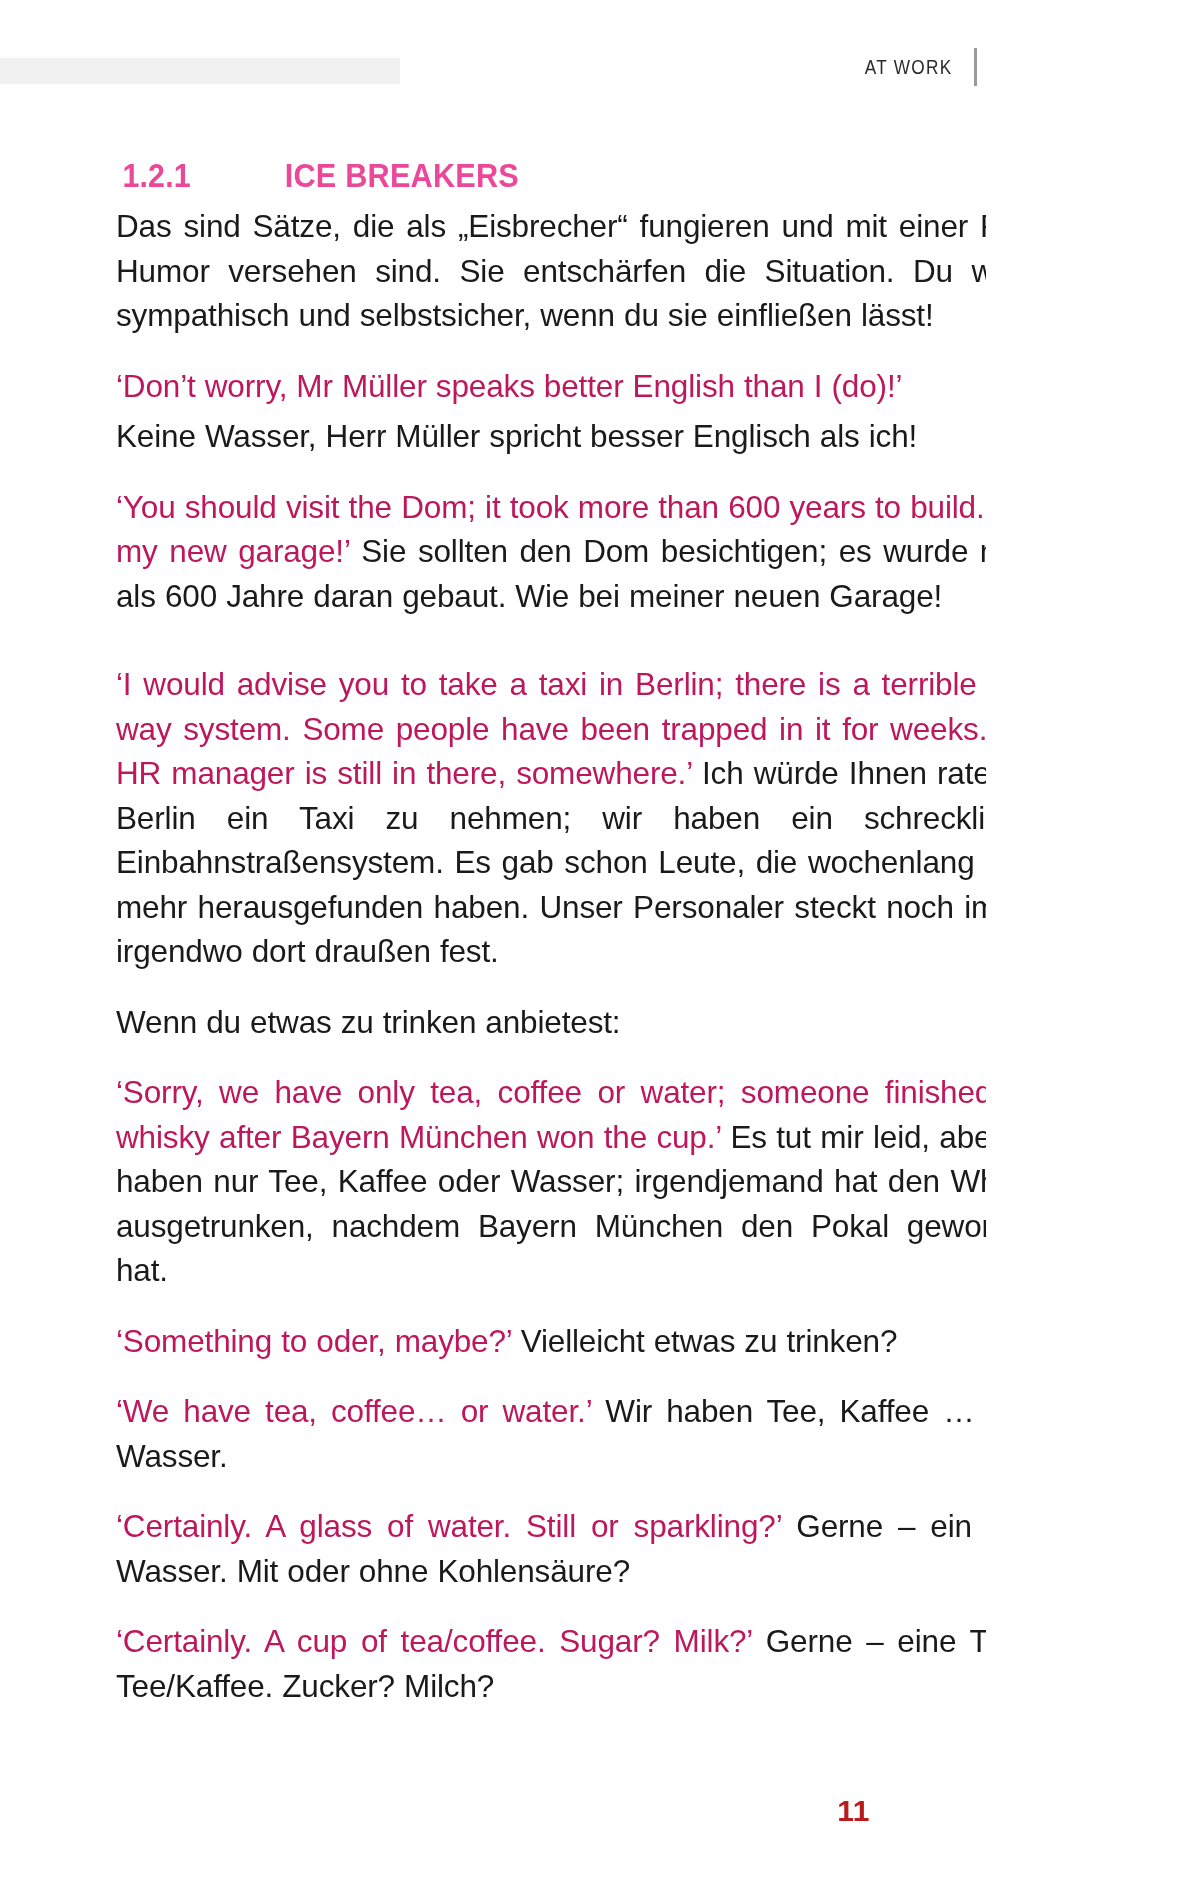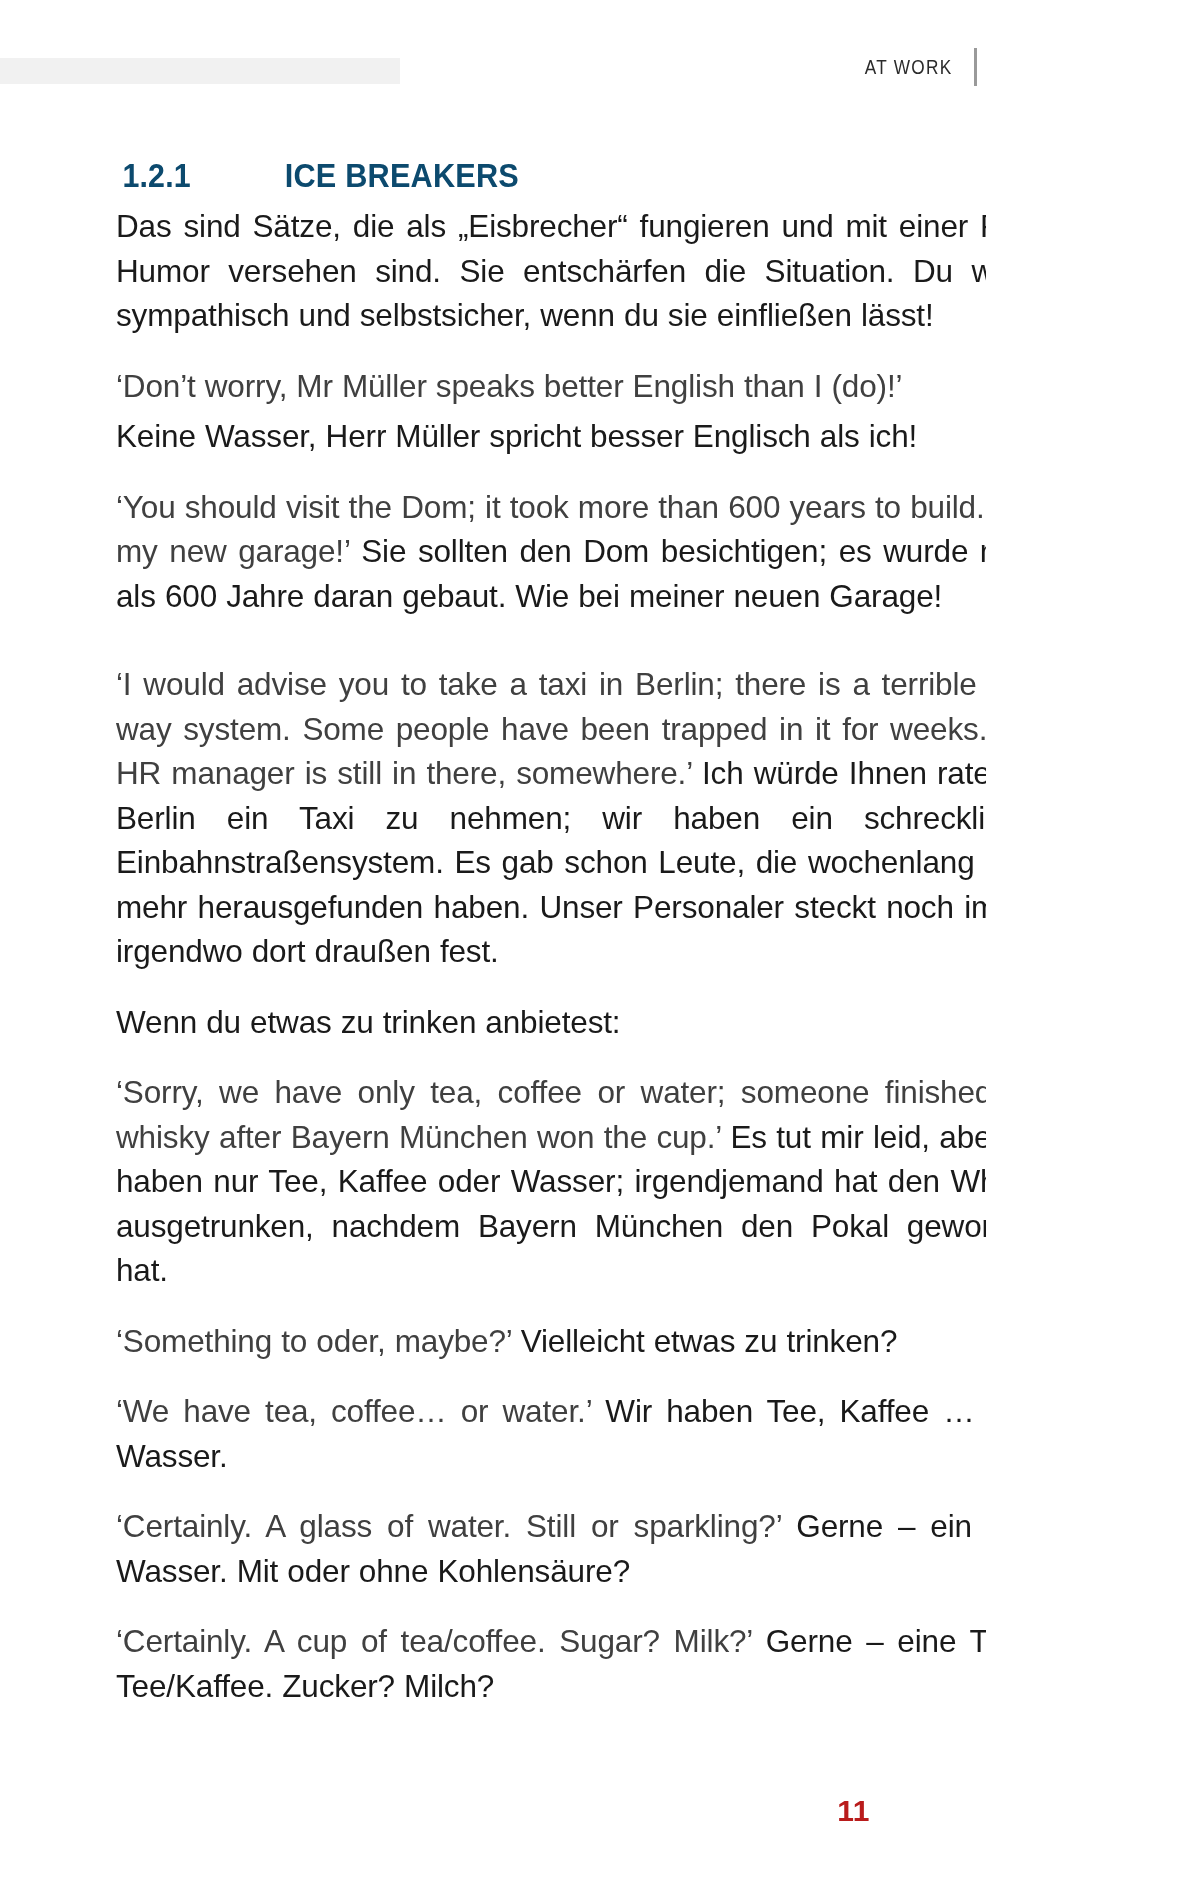--- a/index.html
+++ b/index.html
@@ -90,21 +90,21 @@
     position: absolute;
     left: 116px;
     top: 158px;
     width: 935px;
   }
 
   
   .section-heading {
     display: flex;
     align-items: baseline;
-    color: #0c4a6e;
+    color: #ec4899;
     font-weight: bold;
     font-size: 33px;
     letter-spacing: 0.2px;
     margin: 0 0 10px 0;
     line-height: 1.1;
   }
 
   .section-number {
     width: 160px;
     flex: 0 0 160px;
@@ -143,21 +143,21 @@
 
   p.para.no-gap {
     margin-bottom: 6px;
   }
 
   p.para.last {
     margin-bottom: 0;
   }
 
   .en {
-    color: #404040;
+    color: #be185d;
   }
 
   
   .page-number {
     position: absolute;
     right: 116px;
     bottom: 62px;
     color: #b91c1c;
     font-weight: bold;
     font-size: 30px;

